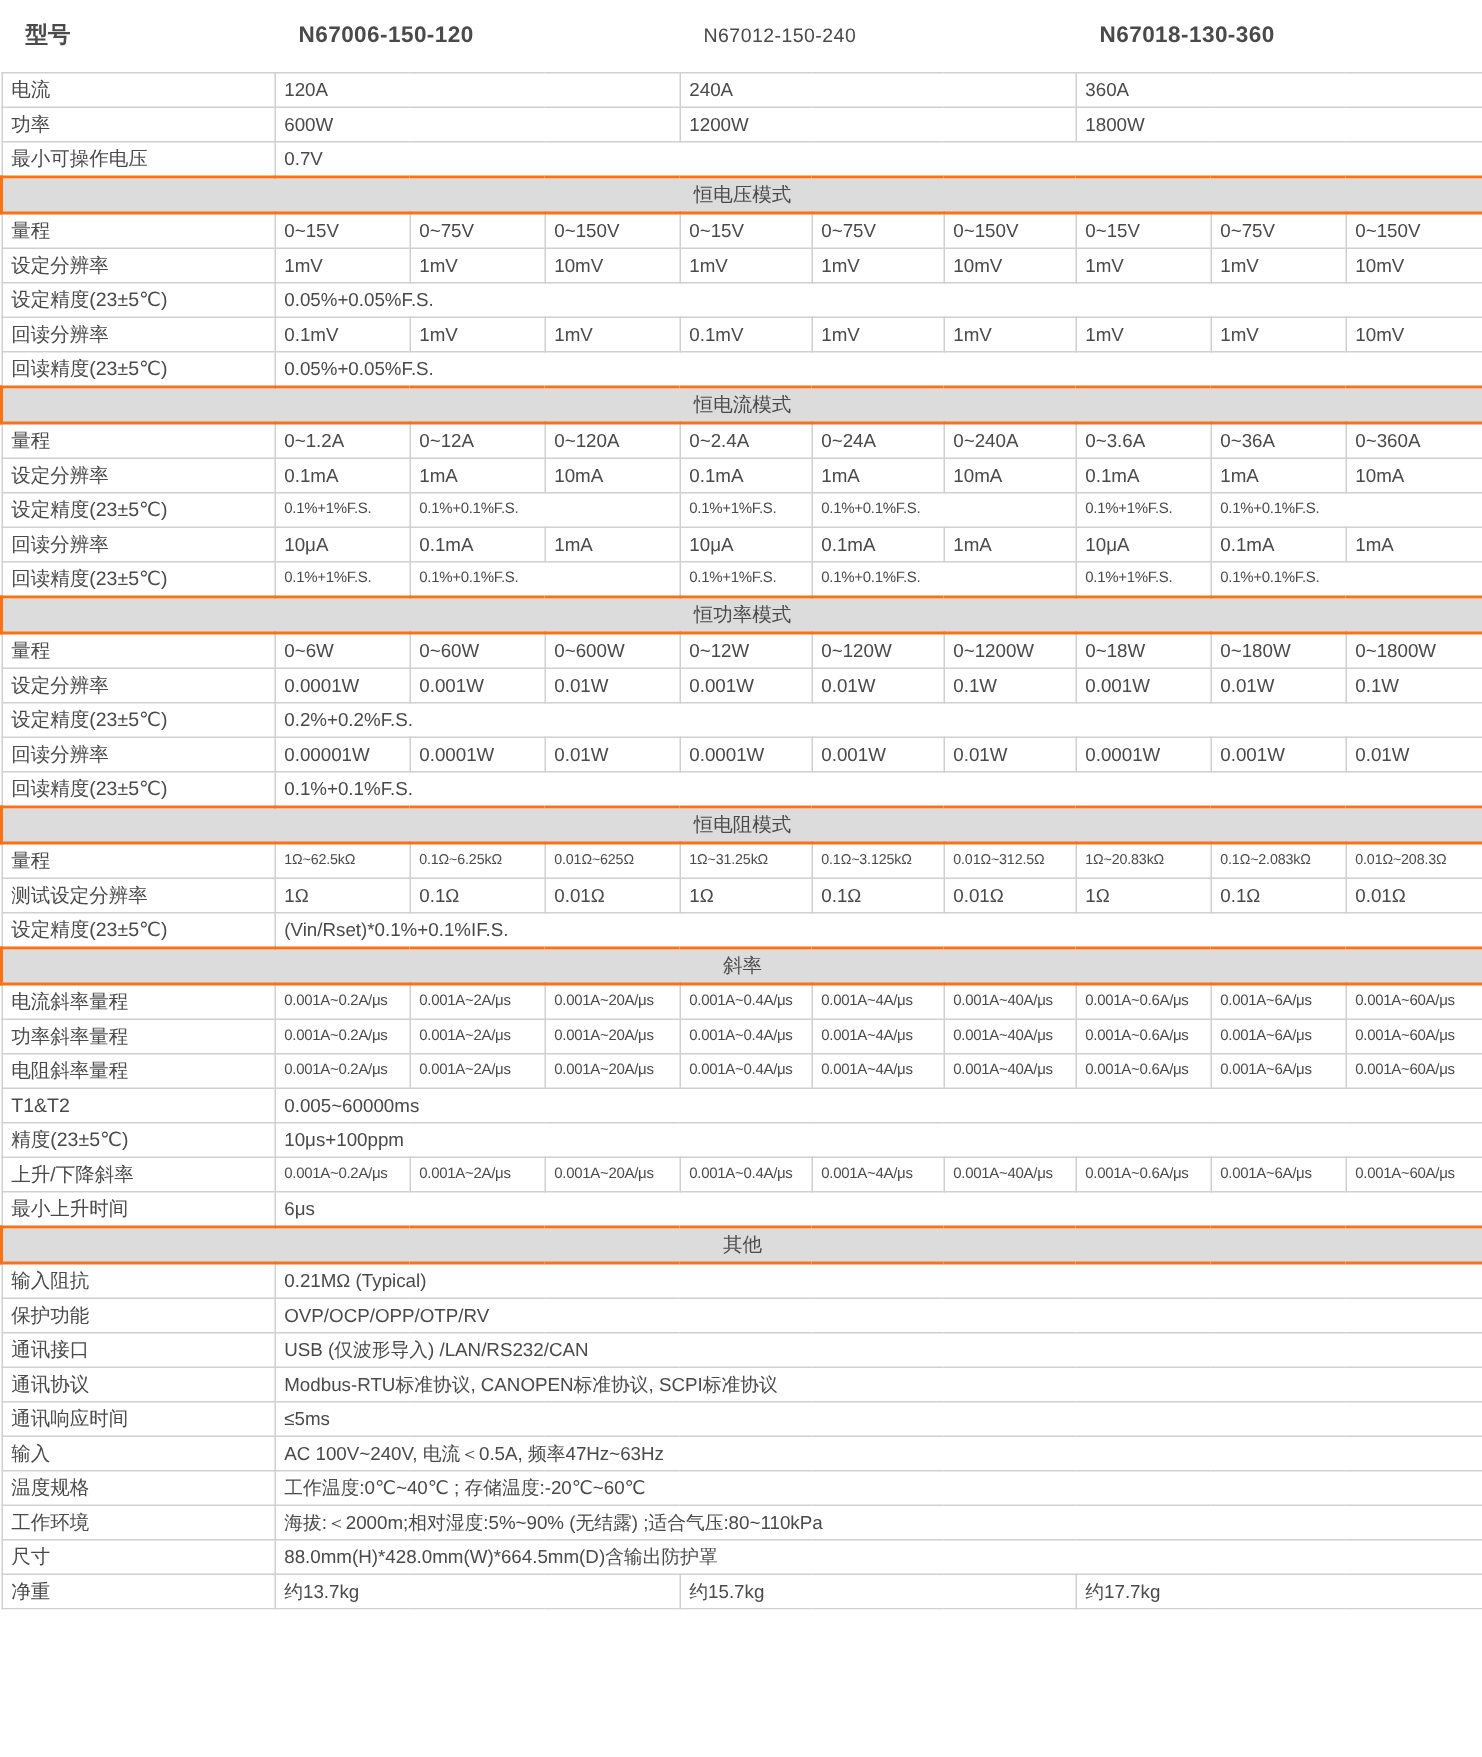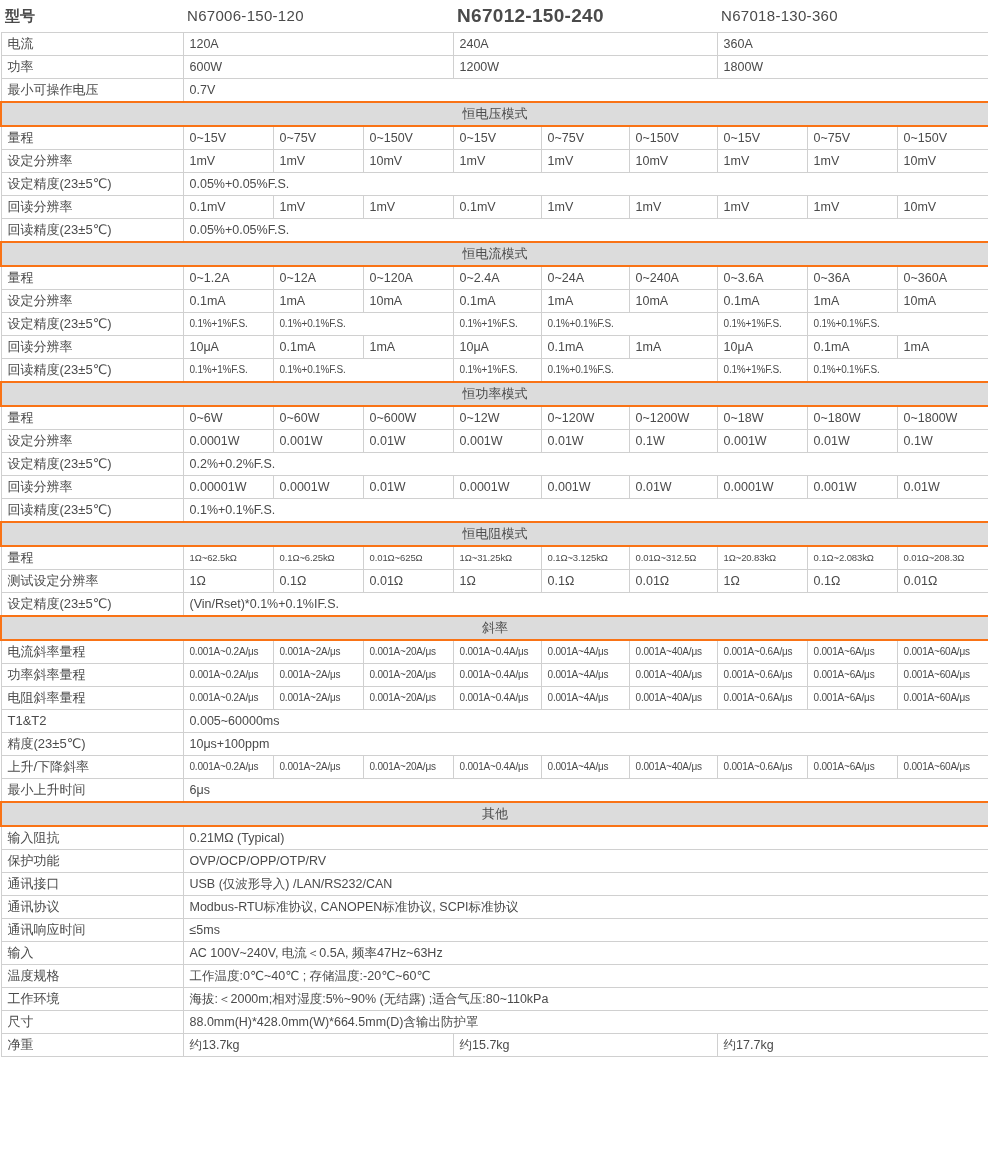--- a/index.html
+++ b/index.html
@@ -26,47 +26,47 @@
     height: 22px;
     line-height: 16px;
     color: #4a4a4a;
     background: #ffffff;
     overflow: hidden;
     white-space: nowrap;
   }
   
   tr.model-header td {
     border: none;
-    padding: 4px;
+    padding: 16px;
     height: 32px;
   }
   .hdr-label {
     background: #b4242b;
     color: #ffffff;
     font-weight: bold;
     font-size: 15px;
     padding: 0 8px;
     height: 32px;
     line-height: 32px;
   }
   .hdr-gray {
     background: #9c9c9c;
     color: #ffffff;
-    font-weight: normal;
+    font-weight: bold;
     font-size: 15px;
     padding: 0 8px;
     height: 32px;
     line-height: 32px;
     letter-spacing: .3px;
   }
   .hdr-red {
     background: #b4242b;
     color: #ffffff;
-    font-weight: bold;
-    font-size: 19px;
+    font-weight: normal;
+    font-size: 13px;
     padding: 0 8px;
     height: 32px;
     line-height: 32px;
     letter-spacing: .3px;
   }
   
   tr.section td {
     background: #dcdcdc;
     text-align: center;
     font-size: 13px;

